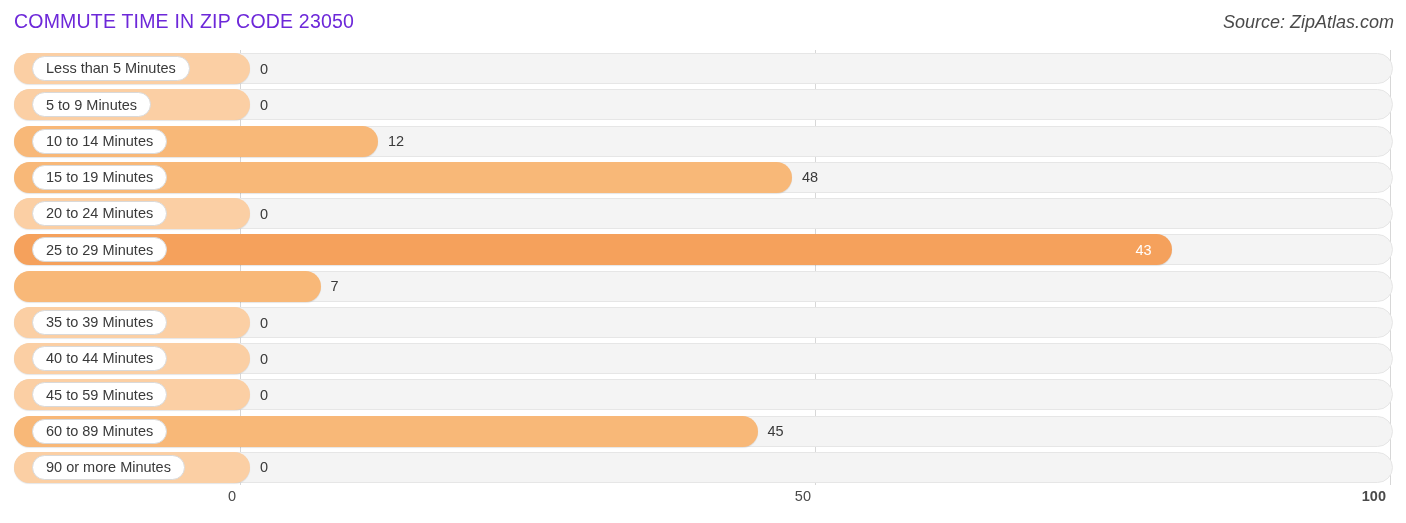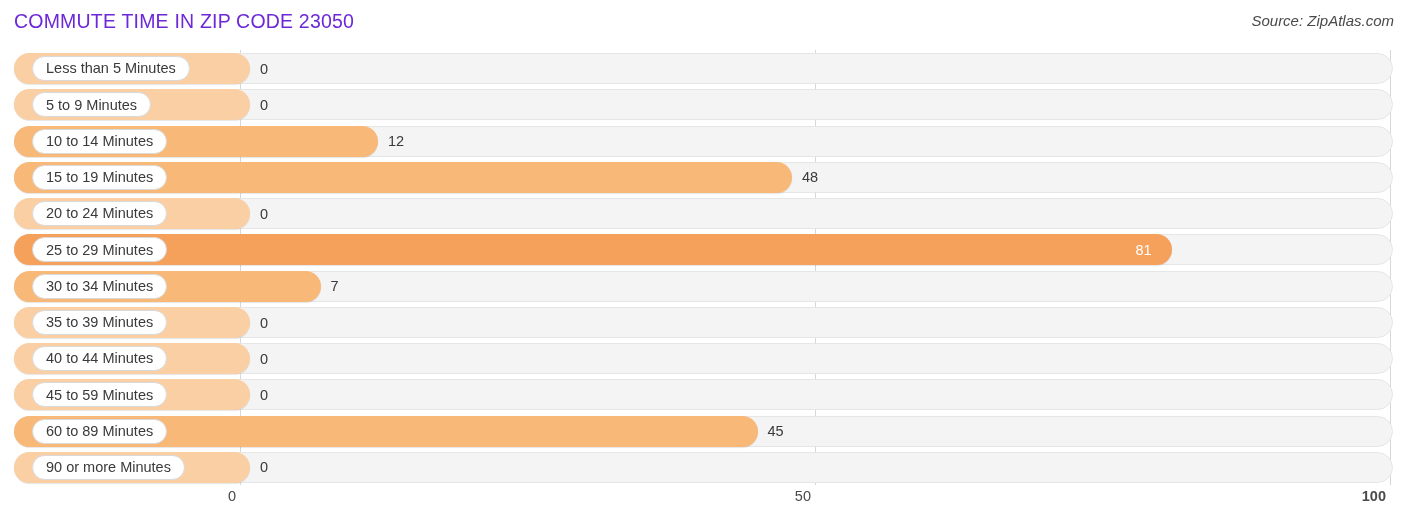--- a/index.html
+++ b/index.html
@@ -27,21 +27,21 @@
     top: 10px;
     font-size: 19.5px;
     letter-spacing: 0.2px;
     color: #6d28d9;
     white-space: nowrap;
   }
   #source-note {
     position: absolute;
     right: 12px;
     top: 12px;
-    font-size: 15px;
+    font-size: 18px;
     font-style: italic;
     color: #4a4a4a;
     white-space: nowrap;
     text-align: right;
   }
 
   
   #plot {
     position: absolute;
     left: 0;
@@ -201,28 +201,25 @@
           <span>20 to 24 Minutes</span>
         </div>
         <div class="value-out" style="left: 260px;">0</div>
       </div>
       <div class="row" style="top: 184.25px;">
         <div class="track"></div>
         <div class="bar" title="25 to 29 Minutes: 81" style="width: 1157.5px; background: rgb(245, 161, 92);"></div>
         <div class="label-pill">
           <span>25 to 29 Minutes</span>
         </div>
-        <div class="value-in" style="left: 1135.5px;">81</div>
+        <div class="value-in" style="left: 1135.5px;">43</div>
       </div>
       <div class="row" style="top: 220.5px;">
         <div class="track"></div>
         <div class="bar" title="30 to 34 Minutes: 7" style="width: 306.5px; background: rgb(248, 184, 120);"></div>
-        <div class="label-pill">
-          <span>30 to 34 Minutes</span>
-        </div>
         <div class="value-out" style="left: 330.5px;">7</div>
       </div>
       <div class="row" style="top: 257px;">
         <div class="track"></div>
         <div class="bar" title="35 to 39 Minutes: 0" style="width: 236px; background: rgb(251, 207, 164);"></div>
         <div class="label-pill">
           <span>35 to 39 Minutes</span>
         </div>
         <div class="value-out" style="left: 260px;">0</div>
       </div>

